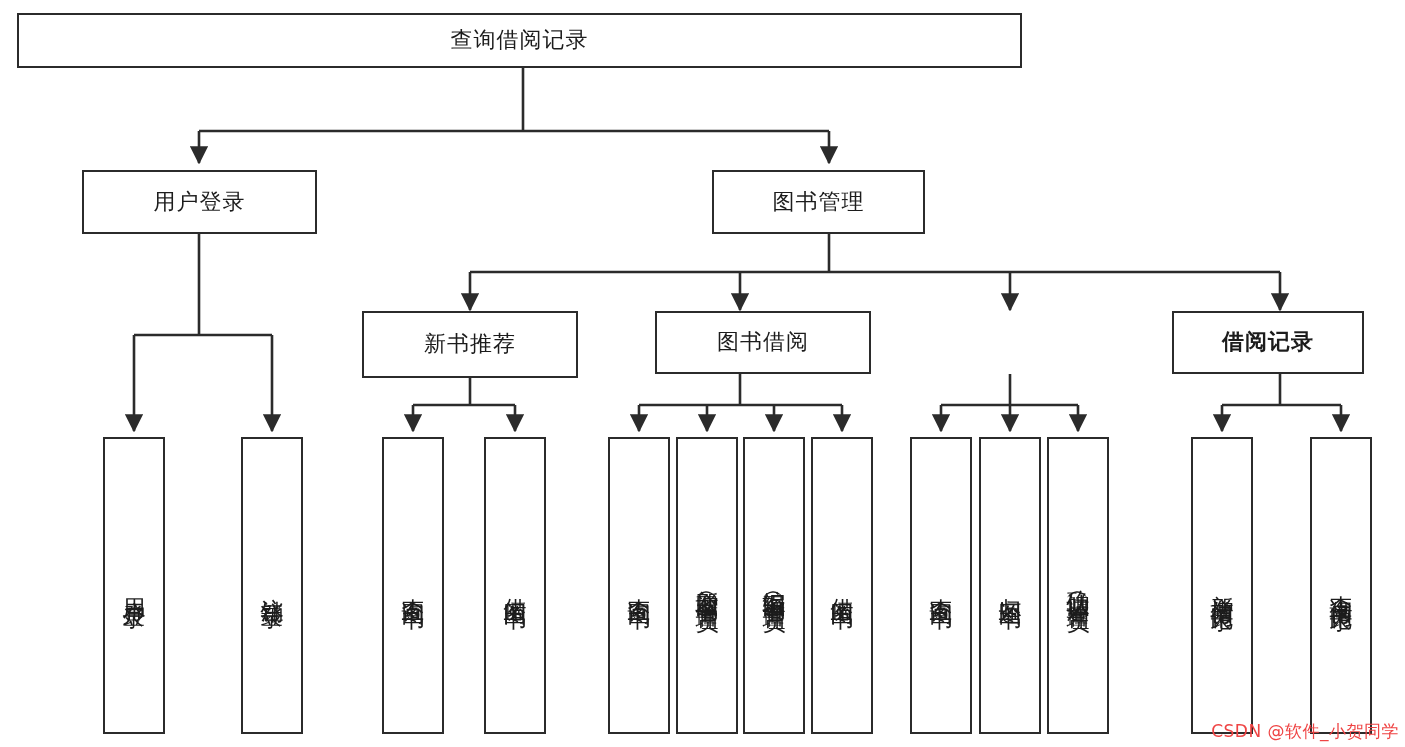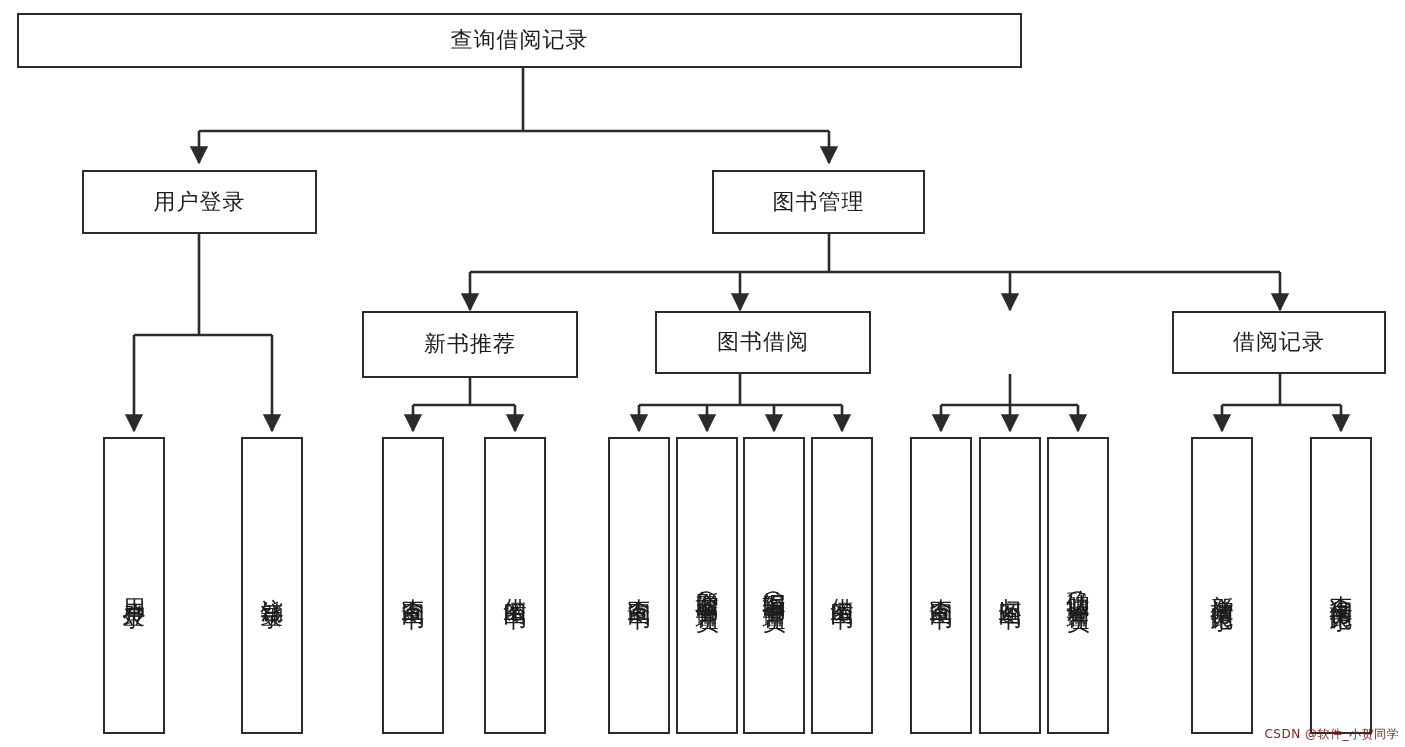--- a/index.html
+++ b/index.html
@@ -39,22 +39,22 @@
     font-size:23px;
     line-height:1.18;
     letter-spacing:3px;
     color:#1c1c1c;
     white-space:nowrap;
     user-select:none;
   }
   #watermark{
     position:absolute;
     right:6px;bottom:4px;
-    font-size:12px;
-    color:#7f1d1d;
+    font-size:17px;
+    color:#ef4444;
     letter-spacing:0.5px;
     user-select:none;
     white-space:nowrap;
   }
 </style>
 </head>
 <body>
 
 <div id="diagram-root">
 
@@ -118,21 +118,21 @@
   <div class="nodebox" style="left:712px;top:170px;width:213px;height:64px;">
     <span class="label">图书管理</span>
   </div>
 
   <div class="nodebox" style="left:362px;top:311px;width:216px;height:67px;">
     <span class="label">新书推荐</span>
   </div>
   <div class="nodebox" style="left:632px;top:311px;width:216px;height:63px;margin-left:23px;">
     <span class="label">图书借阅</span>
   </div>
-  <div class="nodebox" style="left:1172px;top:311px;width:214px;height:63px;">
+  <div class="nodebox" style="left:1172px;top:311px;width:192px;height:63px;font-weight:bold;">
     <span class="label">借阅记录</span>
   </div>
 
   <div class="leafbox" style="left:103px;top:437px;width:62px;height:297px;">
     <span class="vlabel">用户登录</span>
   </div>
   <div class="leafbox" style="left:241px;top:437px;width:62px;height:297px;">
     <span class="vlabel">注销登录</span>
   </div>
 

